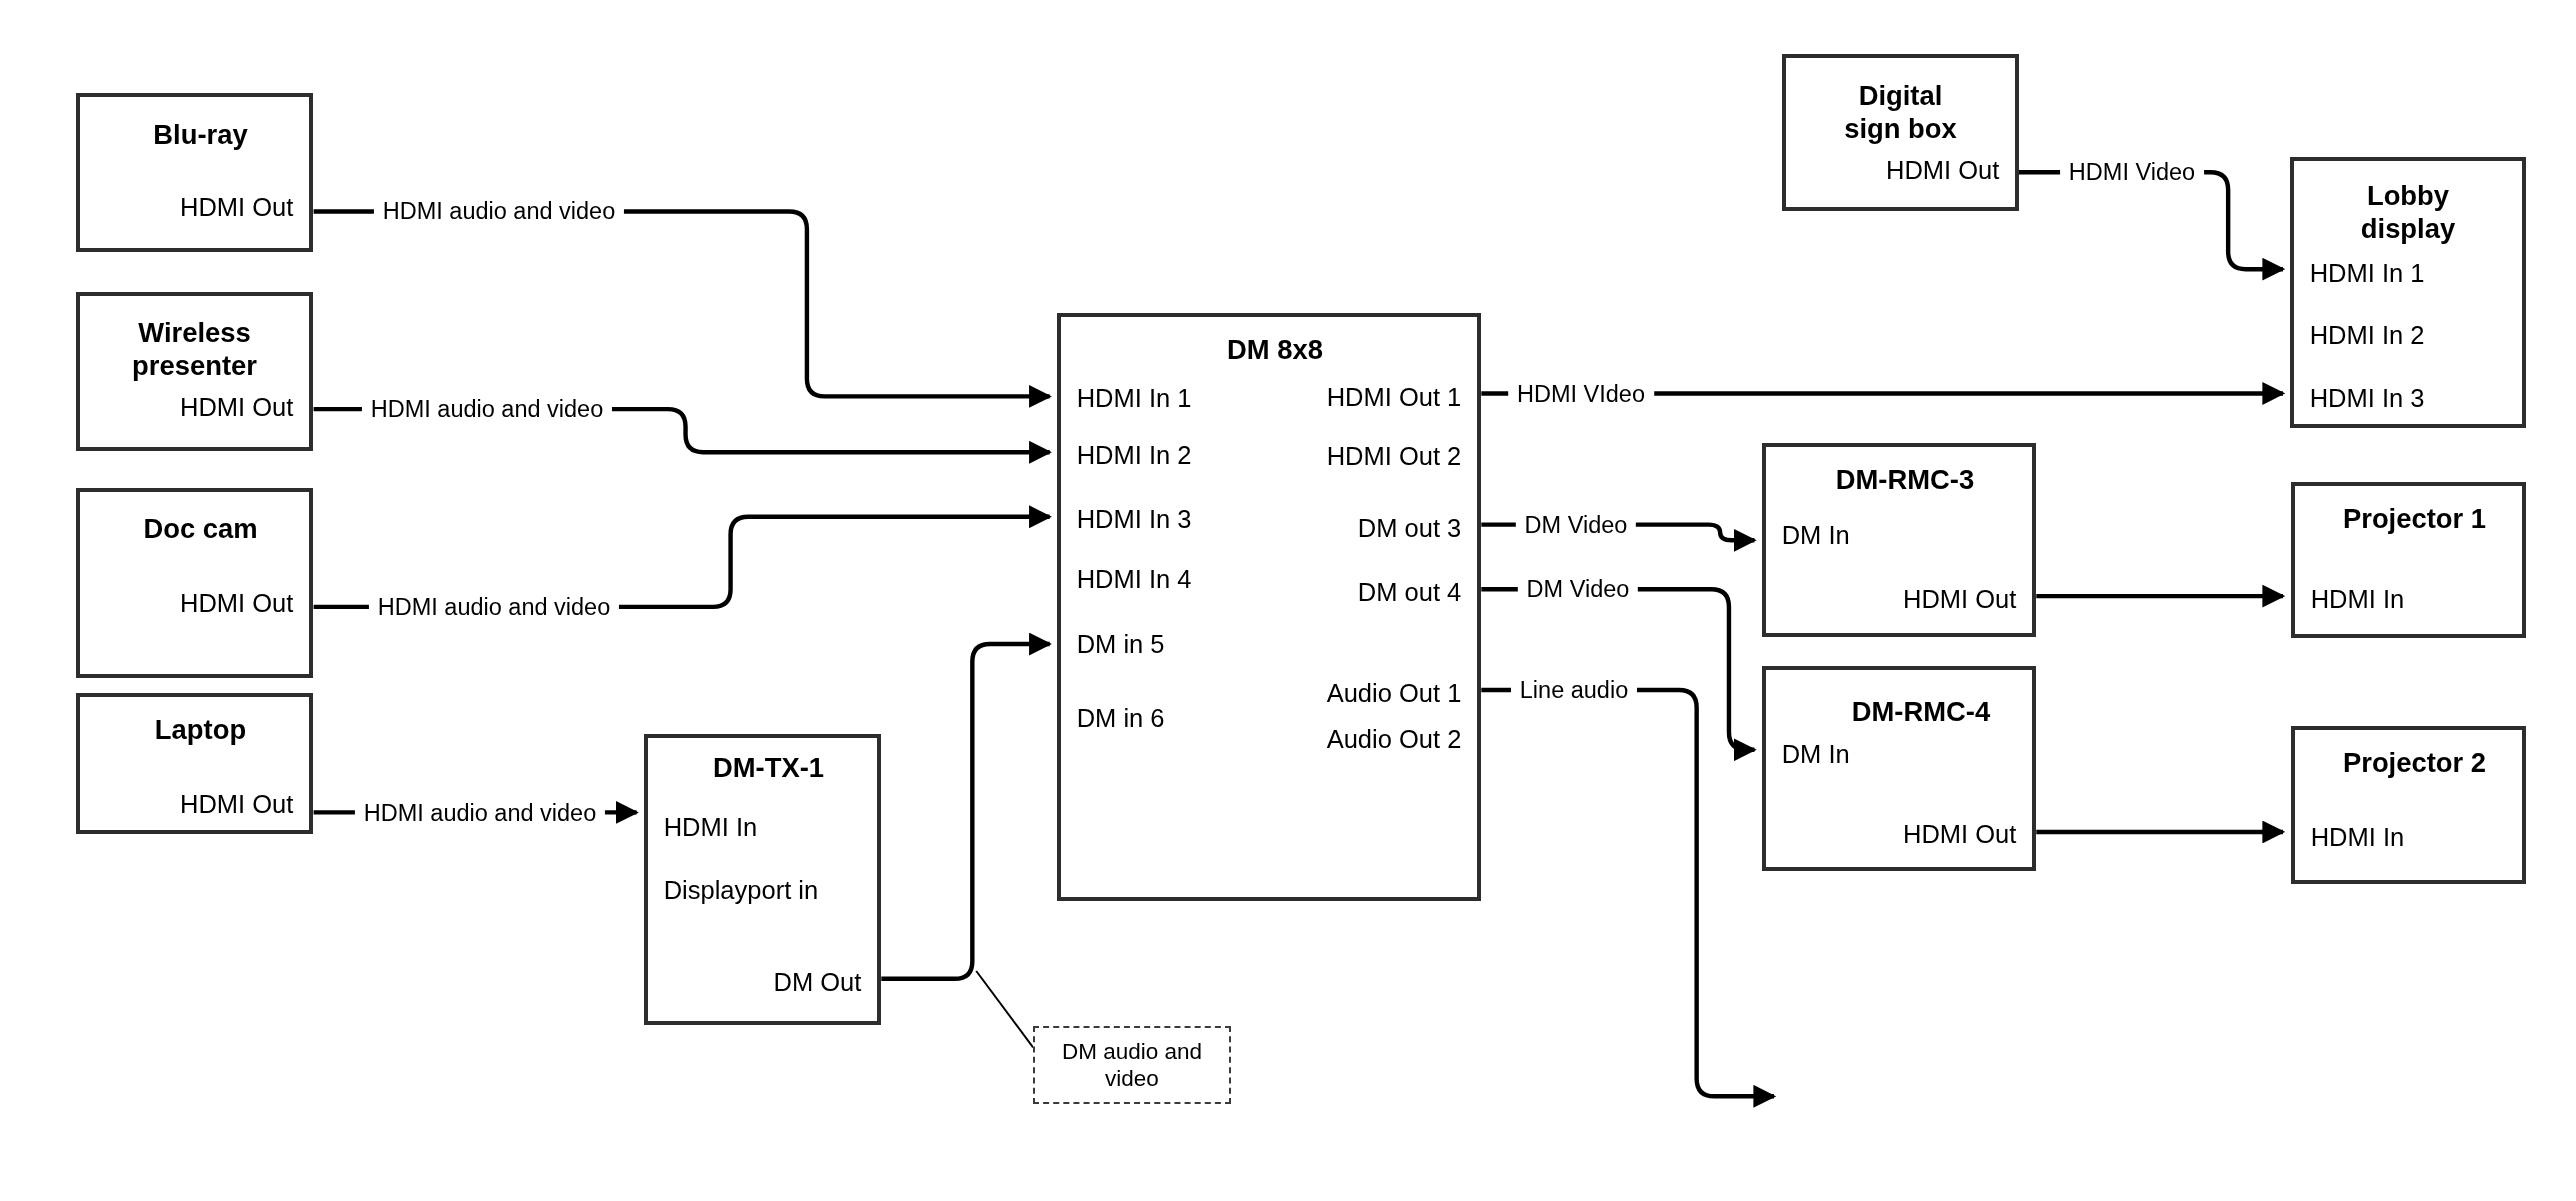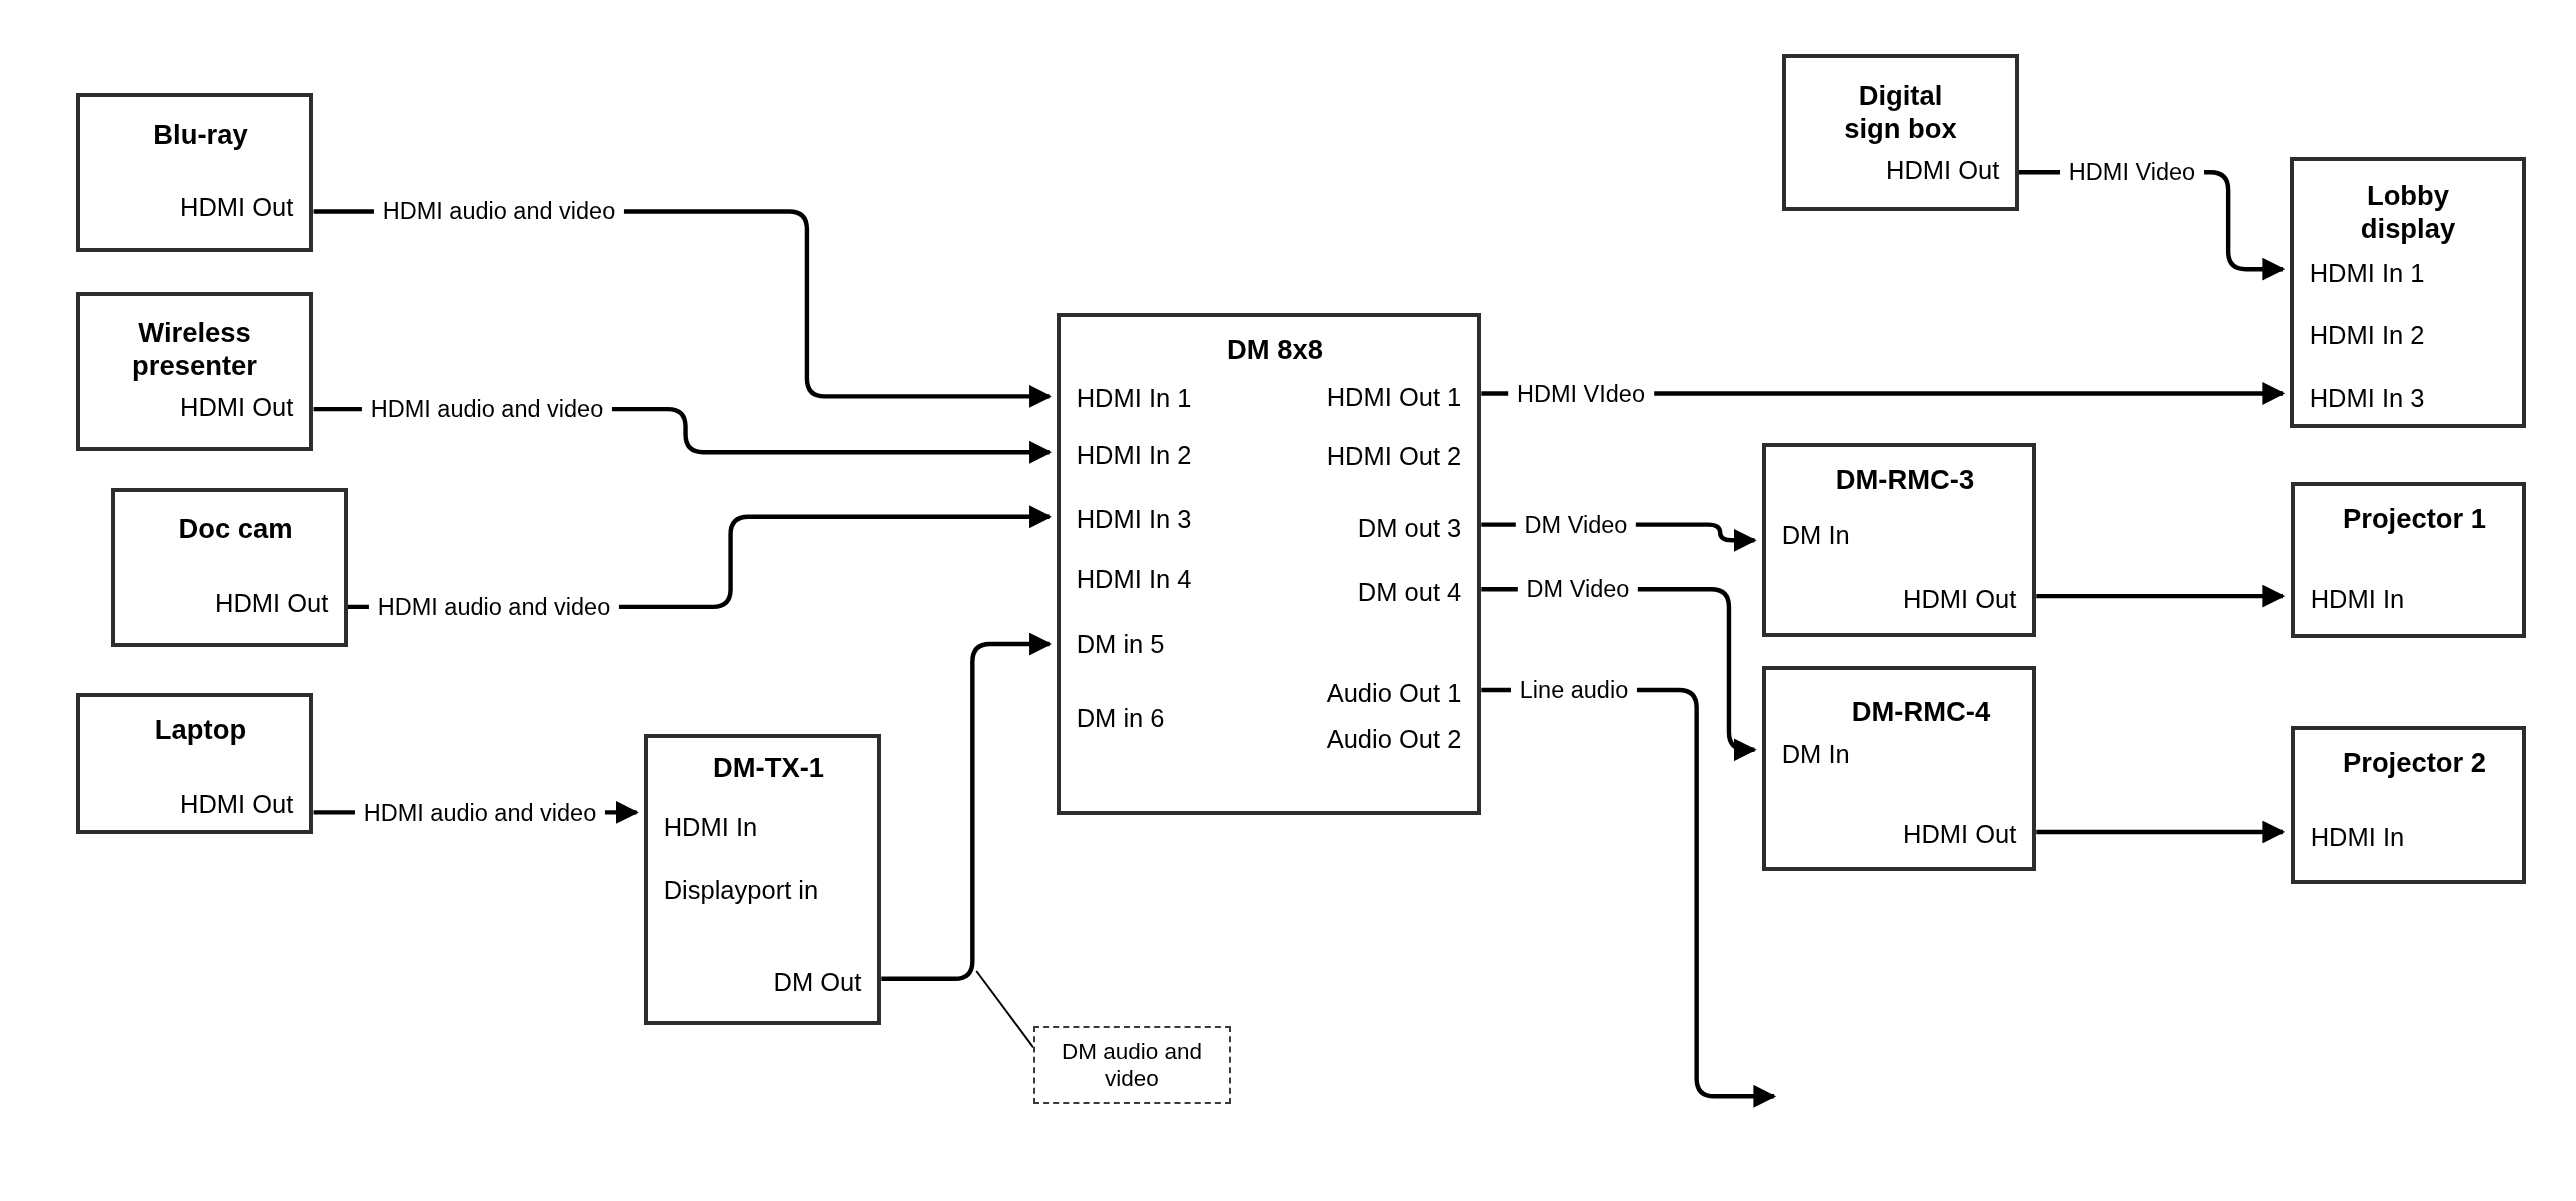--- a/index.html
+++ b/index.html
@@ -54,38 +54,38 @@
   <div class="box" style="left:76px;top:93px;width:237px;height:159px;">
     <div class="title" style="top:20.6px;">Blu-ray</div>
     <div class="port right" style="top:94px;">HDMI Out</div>
   </div>
 
   <div class="box" style="left:76px;top:292px;width:237px;height:159px;">
     <div class="title narrow" style="top:19.6px;">Wireless presenter</div>
     <div class="port right" style="top:95px;">HDMI Out</div>
   </div>
 
-  <div class="box" style="left:76px;top:488px;width:237px;height:159px;margin-left:35px;">
+  <div class="box" style="left:76px;top:488px;width:237px;height:190px;">
     <div class="title" style="top:19.6px;">Doc cam</div>
     <div class="port right" style="top:95px;">HDMI Out</div>
   </div>
 
   <div class="box" style="left:76px;top:693px;width:237px;height:141px;">
     <div class="title" style="top:15.7px;">Laptop</div>
     <div class="port right" style="top:91px;">HDMI Out</div>
   </div>
 
   <div class="box" style="left:644px;top:734px;width:237px;height:291px;">
     <div class="title" style="top:12.7px;">DM-TX-1</div>
     <div class="port left" style="top:73px;">HDMI In</div>
     <div class="port left" style="top:136px;">Displayport in</div>
     <div class="port right" style="top:228px;">DM Out</div>
   </div>
 
-  <div class="box" style="left:1057px;top:313px;width:424px;height:502px;">
+  <div class="box" style="left:1057px;top:313px;width:424px;height:588px;">
     <div class="title" style="top:15.7px;">DM 8x8</div>
     <div class="port left" style="top:65px;">HDMI In 1</div>
     <div class="port left" style="top:122px;">HDMI In 2</div>
     <div class="port left" style="top:186px;">HDMI In 3</div>
     <div class="port left" style="top:246px;">HDMI In 4</div>
     <div class="port left" style="top:311px;">DM in 5</div>
     <div class="port left" style="top:385px;">DM in 6</div>
     <div class="port right" style="top:64px;">HDMI Out 1</div>
     <div class="port right" style="top:123px;">HDMI Out 2</div>
     <div class="port right" style="top:195px;">DM out 3</div>

